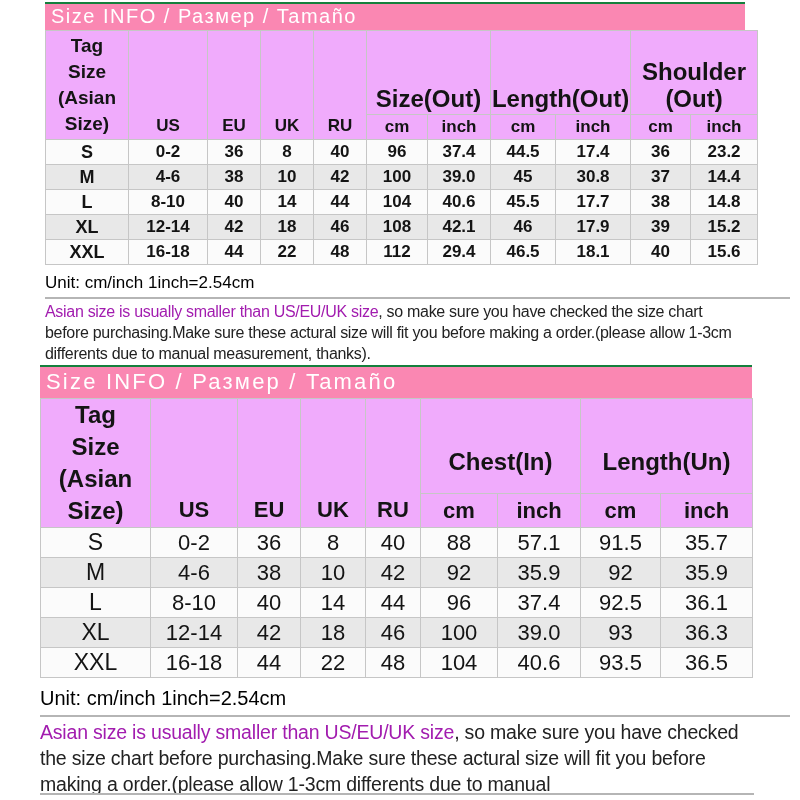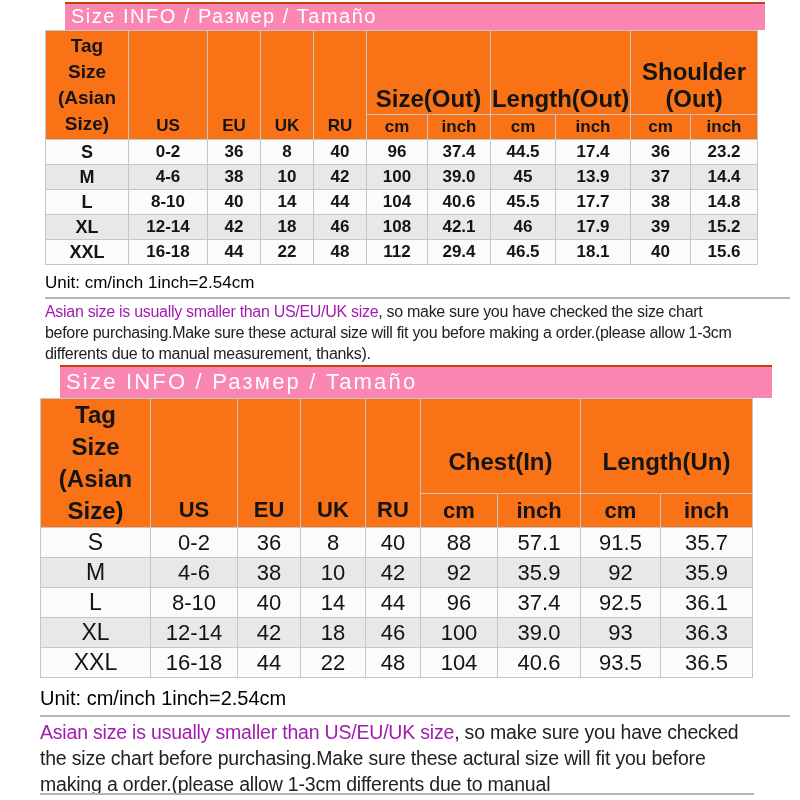--- a/index.html
+++ b/index.html
@@ -6,29 +6,29 @@
   body {
     width:800px; height:800px; overflow:hidden; position:relative;
     background:#ffffff; font-family:"Liberation Sans", sans-serif;
     color:#141414;
   }
   .abs { position:absolute; }
 
   
   .bar {
     background:#fa87b2; color:#ffffff; box-sizing:border-box;
-    border-top:2px solid #c2410c; white-space:nowrap; overflow:hidden;margin-left:20px;
+    border-top:2px solid #15803d; white-space:nowrap; overflow:hidden;
   }
   .bar1 { left:45px; top:2px;   width:700px; height:28px; font-size:20px; line-height:25px; letter-spacing:1.5px; padding-left:6px; }
   .bar2 { left:40px; top:365px; width:712px; height:33px; font-size:22px; line-height:30px; letter-spacing:2.2px; padding-left:6px; }
 
   
   table { border-collapse:collapse; table-layout:fixed; position:absolute; background:#fff; }
   th, td { border:1px solid #c6c6c6; text-align:center; padding:0; color:#141414; box-sizing:border-box; }
-  thead th { background:#f97316; font-weight:bold; }
+  thead th { background:#f0abfc; font-weight:bold; }
   .t1 { left:45px; top:30px;  width:712px; }
   .t2 { left:40px; top:398px; width:712px; }
 
   .t1 .grp-row th.grp   { height:84px; font-size:24px; vertical-align:bottom; padding-bottom:1px; line-height:1.15; }
   .t1 th.tag            { font-size:19px; line-height:26px; vertical-align:middle; }
   .t1 th.basic          { font-size:17px; vertical-align:bottom; padding-bottom:3px; }
   .t1 .sub-row th       { height:25px; font-size:17px; vertical-align:middle; }
   .t1 tbody td          { height:25px; font-size:17px; font-weight:bold; }
   .t1 tbody td.tagcell  { font-size:18px; }
 
@@ -112,21 +112,21 @@
       </tr>
       <tr>
         <td class="tagcell">M</td>
         <td>4-6</td>
         <td>38</td>
         <td>10</td>
         <td>42</td>
         <td>100</td>
         <td>39.0</td>
         <td>45</td>
-        <td>13.9</td>
+        <td>30.8</td>
         <td>37</td>
         <td>14.4</td>
       </tr>
       <tr>
         <td class="tagcell">L</td>
         <td>8-10</td>
         <td>40</td>
         <td>14</td>
         <td>44</td>
         <td>104</td>

